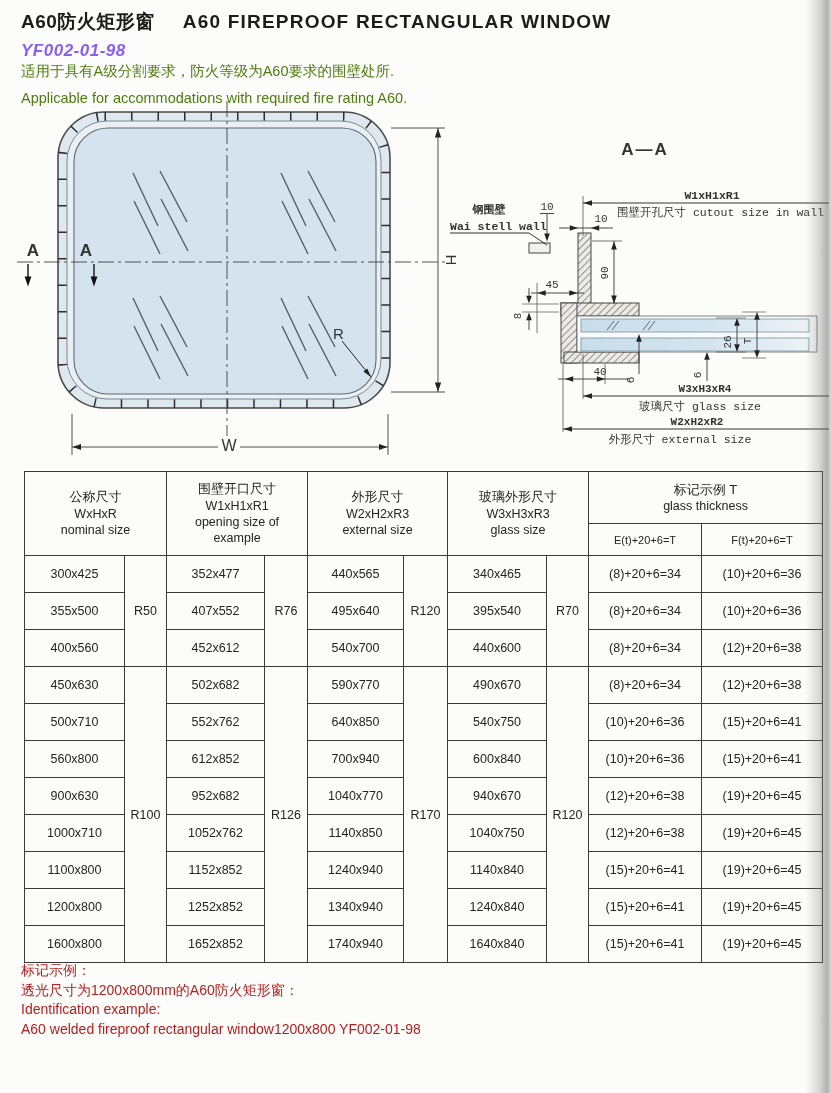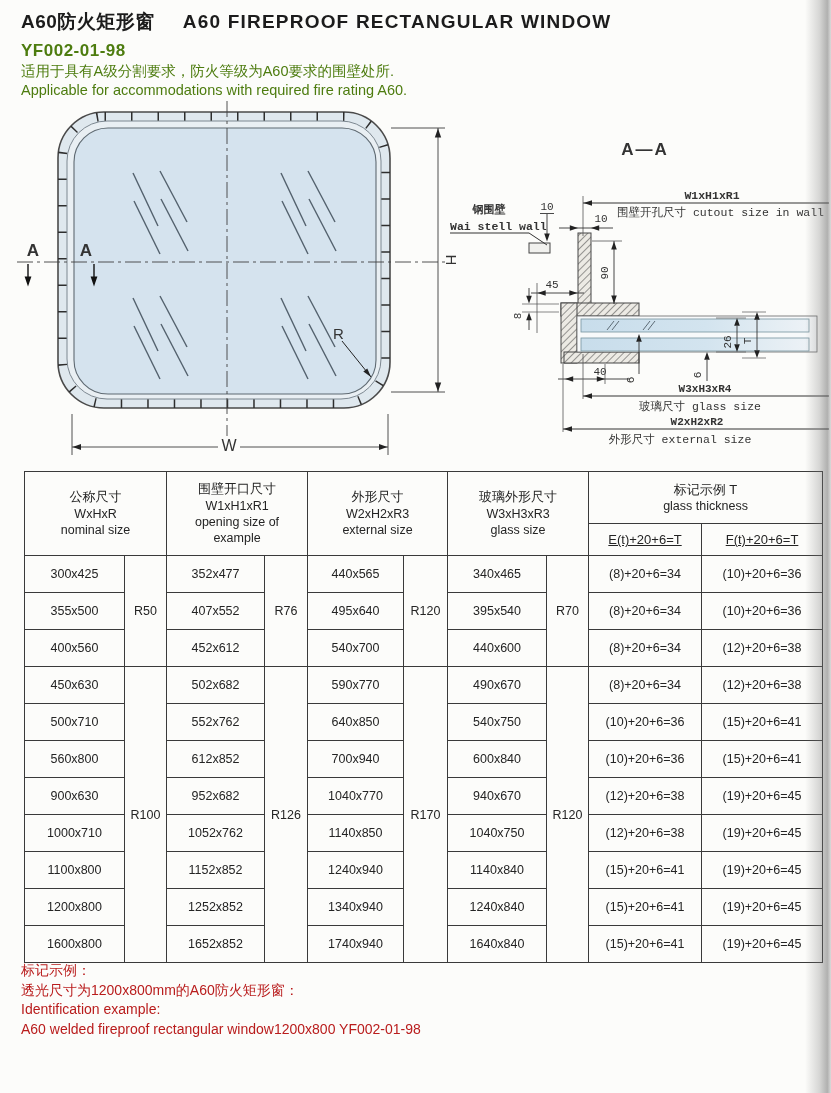--- a/index.html
+++ b/index.html
@@ -3,44 +3,44 @@
 <meta charset="utf-8">
 <style>
   html,body{margin:0;padding:0;}
   body{width:831px;height:1093px;position:relative;background:#fcfcfa;overflow:hidden;
        font-family:"Liberation Sans","DejaVu Sans",sans-serif;color:#2b2b2b;}
   .hdr-title{position:absolute;left:21px;top:9px;font-size:19px;font-weight:bold;color:#1c1c1c;letter-spacing:.5px;white-space:nowrap;}
   .hdr-title .en{margin-left:28px;letter-spacing:1.2px;}
   .model{position:absolute;left:21px;top:41px;font-size:17px;font-weight:bold;letter-spacing:.5px;}
   .desc{position:absolute;left:21px;font-size:14.5px;color:#4d7c0f;}
   .desc-cn{top:62px;}
-  .desc-en{top:82px;}
+  .desc-en{top:90px;}
   svg.drawing{position:absolute;left:0;top:95px;}
   svg text{font-family:"Liberation Mono","DejaVu Sans Mono",monospace;fill:#333;}
   svg text.sans{font-family:"Liberation Sans","DejaVu Sans",sans-serif;}
   table.spec{position:absolute;left:24px;top:471px;width:798px;border-collapse:collapse;table-layout:fixed;}
   table.spec th,table.spec td{border:1px solid #3a3a3a;text-align:center;vertical-align:middle;padding:0;font-weight:normal;color:#242424;}
   table.spec{border:1.5px solid #333;}
   table.spec td{font-size:12.5px;height:36px;}
   table.spec thead tr.r1{height:52px;}
   table.spec thead tr.r2{height:32px;}
   table.spec thead .lc{font-size:13px;line-height:1.35;}
   table.spec thead .l{font-size:12.5px;line-height:1.3;}
-  .sub-th{font-size:13px;text-decoration:underline;}
+  .sub-th{font-size:11px;}
   .footer{position:absolute;left:21px;top:961px;font-size:14px;line-height:19.5px;color:#b91c1c;}
   .page-edge{position:absolute;top:0;right:0;width:26px;height:1093px;pointer-events:none;
      background:linear-gradient(to right,rgba(150,150,150,0),rgba(128,128,128,.30) 55%,rgba(95,95,95,.48) 86%,rgba(185,185,185,.5));}
 </style>
 </head>
 <body>
 
 <div class="hdr-title">
   <span>A60防火矩形窗</span><span class="en">A60 FIREPROOF RECTANGULAR WINDOW</span>
 </div>
-<div class="model" style="color: #4d7c0f;">YF002-01-98</div>
+<div class="model" style="color: #8b5cf6; font-style: italic;">YF002-01-98</div>
 <div class="desc desc-cn">适用于具有A级分割要求，防火等级为A60要求的围壁处所.</div>
 <div class="desc desc-en">Applicable for accommodations with required fire rating A60.</div>
 
 <svg class="drawing" width="831" height="375" viewBox="0 95 831 375">
   <defs>
     <pattern id="h45" patternUnits="userSpaceOnUse" width="5" height="5" patternTransform="rotate(45)">
       <rect width="5" height="5" fill="#eceae4"></rect>
       <line x1="0" y1="0" x2="0" y2="5" stroke="#4a4a4a" stroke-width="1.1"></line>
     </pattern>
     <linearGradient id="gfade" x1="0" y1="0" x2="1" y2="0">

